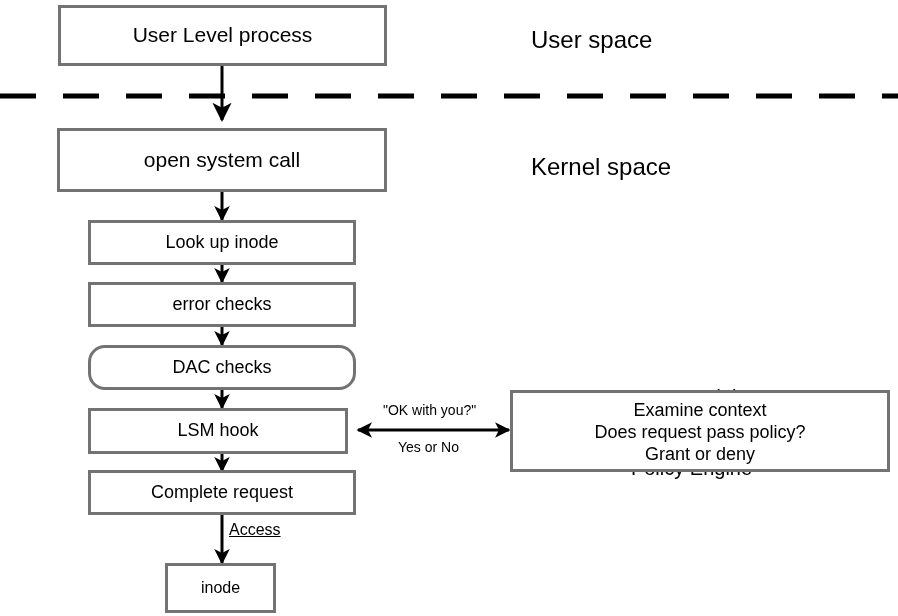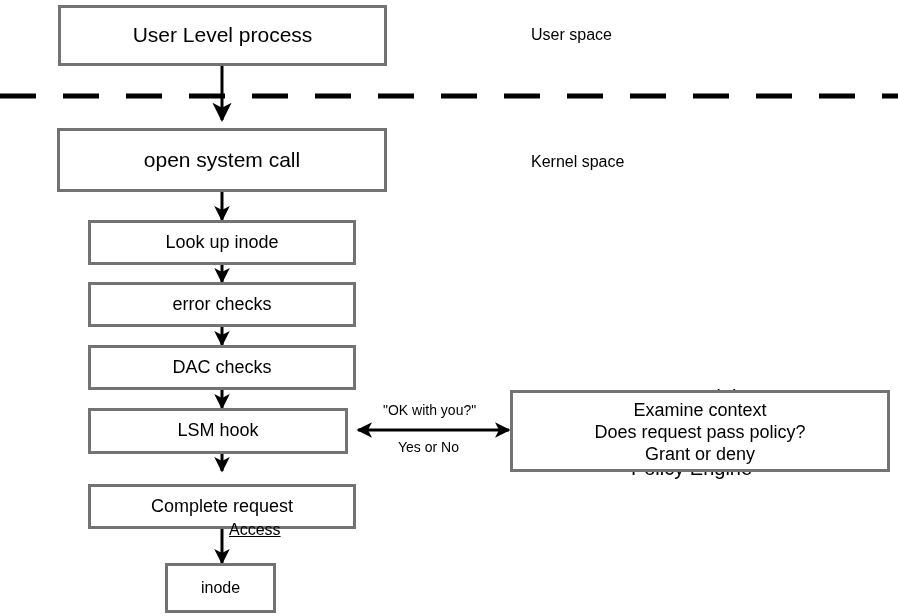--- a/index.html
+++ b/index.html
@@ -32,21 +32,21 @@
   .node.mid   { font-size: 18px; }
   .node.small { font-size: 16px; }
   .node.multi { font-size: 18px; display: block; padding-top: 7px; }
   .node.multi span { display: block; line-height: 1.22; }
 
   .free-label {
     position: absolute;
     white-space: pre;
     color: #000000;
   }
-  .free-label.space   { font-size: 16px; }
+  .free-label.space   { font-size: 24px; }
   .free-label.modhead { font-size: 20px; text-align: center; line-height: 1.18; }
   .free-label.edge    { font-size: 14px; }
   .free-label.access  { font-size: 16px; text-decoration: underline; }
 
   svg.overlay {
     position: absolute;
     left: 0; top: 0;
     width: 898px;
     height: 616px;
     pointer-events: none;
@@ -93,25 +93,25 @@
   <div class="free-label space" style="left:531px; top:153px;">Kernel space</div>
 
   <div class="node big" style="left:58px; top:5px; width:329px; height:61px;">User Level process</div>
 
   <div class="node mid" style="left:88px; top:220px; width:268px; height:45px;">Look up inode</div>
 
   <div class="node big" style="left:57px; top:128px; width:330px; height:64px;">open system call</div>
 
   <div class="node mid" style="left:88px; top:282px; width:268px; height:45px;text-align:center;">error checks</div>
 
-  <div class="node mid" style="left:88px; top:345px; width:268px; height:45px;">DAC checks</div>
+  <div class="node mid" style="left:88px; top:345px; width:268px; height:45px;border-radius:17px;">DAC checks</div>
 
   <div class="node mid" style="left:88px; top:408px; width:260px; height:46px;">LSM hook</div>
 
-  <div class="node mid" style="left:88px; top:484px; width:268px; height:45px;">Complete request</div>
+  <div class="node mid" style="left:88px; top:470px; width:268px; height:45px;">Complete request</div>
 
   <div class="node small" style="left:165px; top:563px; width:111px; height:50px;">inode</div>
 
   <div class="free-label edge" style="left:383px; top:402px;">"OK with you?"</div>
 
   <div class="free-label edge" style="left:398px; top:439px;">Yes or No</div>
 
   <div class="free-label access" style="left:229px; top:521px;">Access</div>
 
   <div class="free-label modhead" style="left:510px; top:339px; width:363px;">

